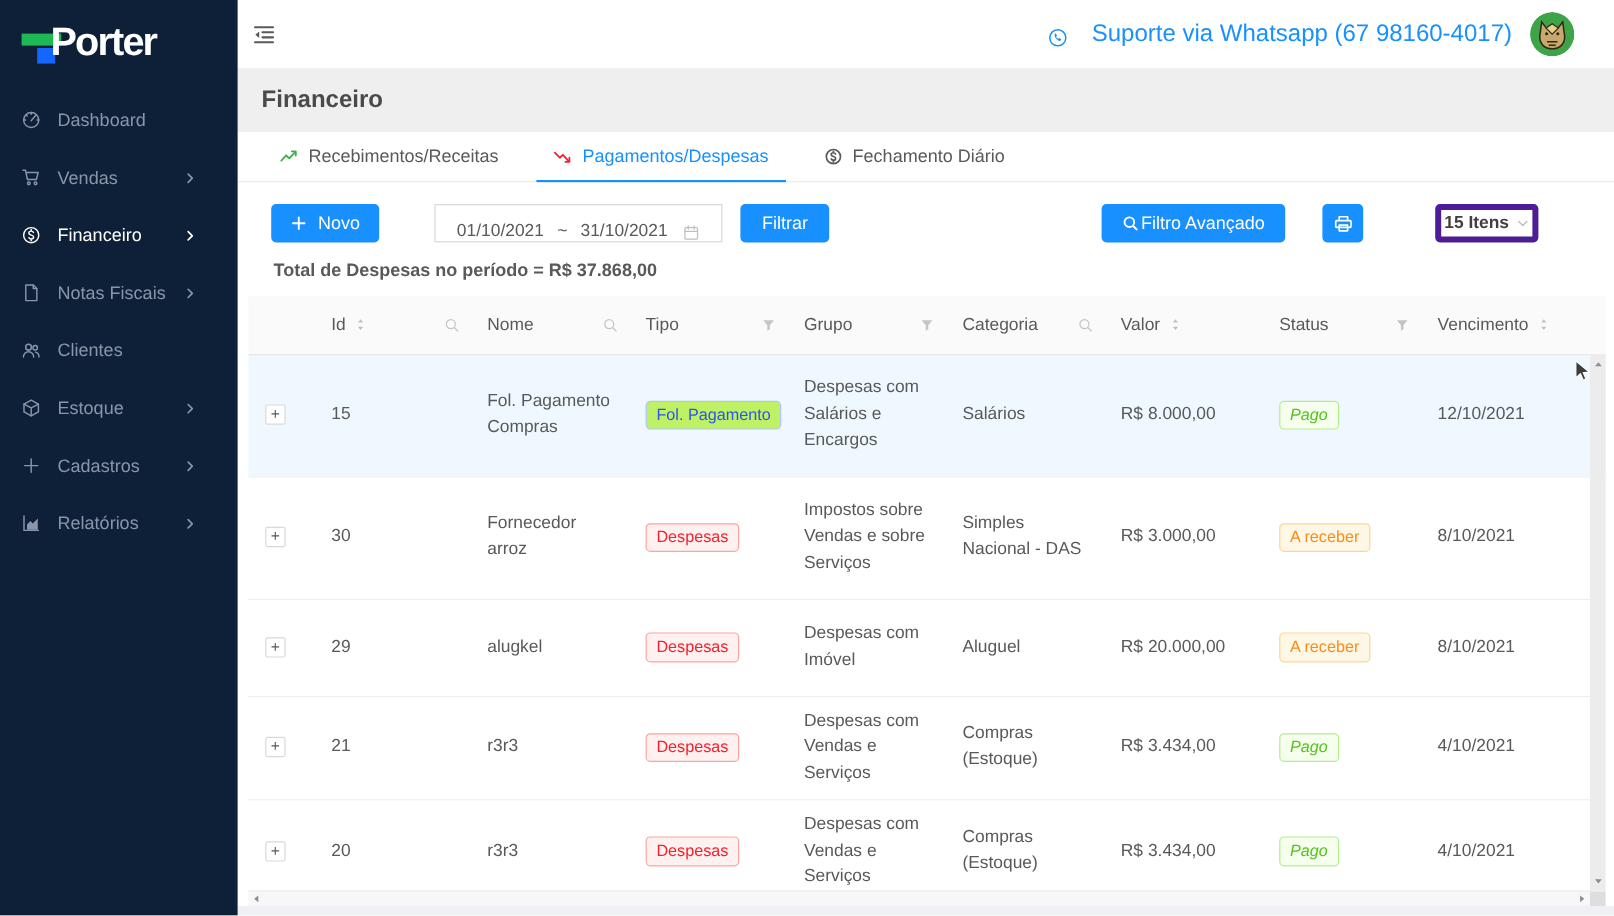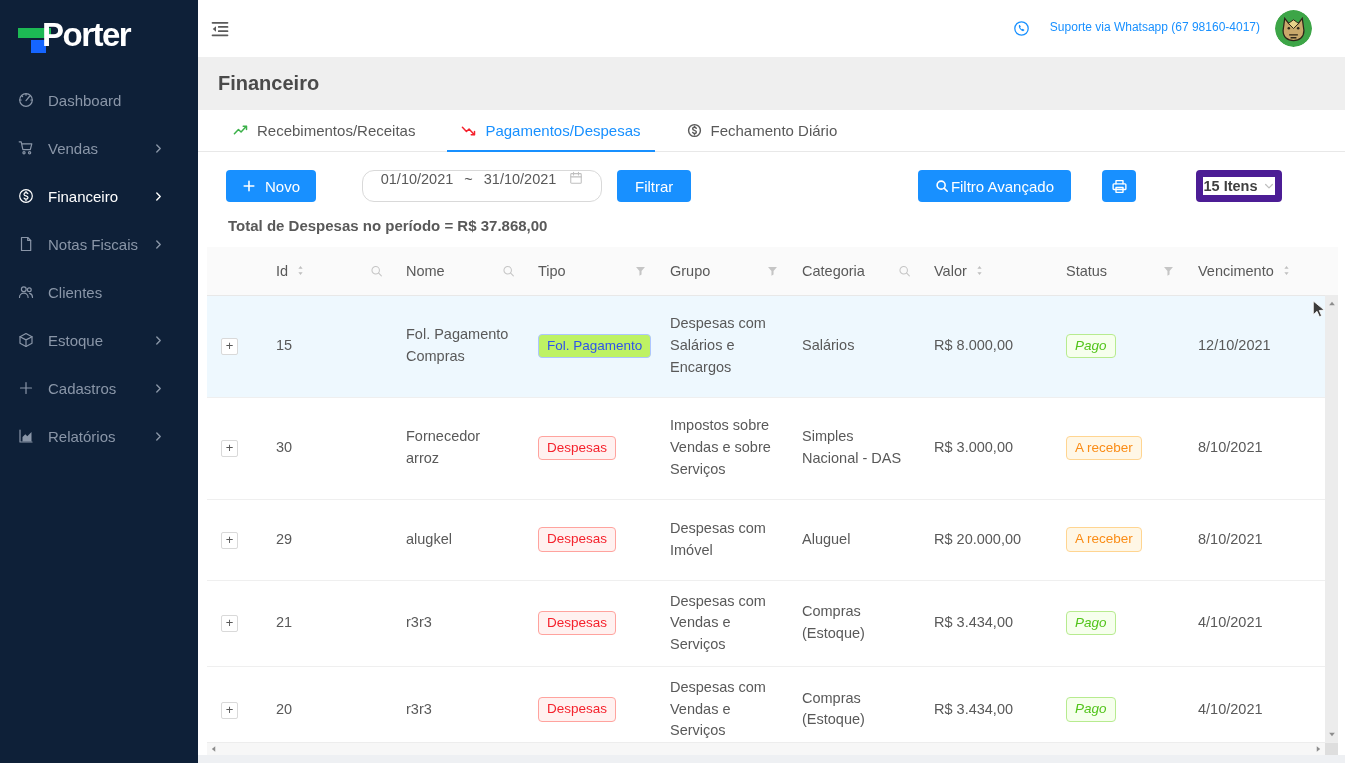--- a/index.html
+++ b/index.html
@@ -26,21 +26,21 @@
   .nav-item.active, .nav-item.active .icn, .nav-item.active .chev { color: #ffffff; }
   .chev { margin-left: auto; color: #8a96a8; }
   .chev svg { width: 11px; height: 11px; stroke-width: 2; }
 
   
   .main { position: absolute; left: 198px; top: 0; width: 1147px; height: 763px; }
   .topbar { height: 57px; background: #fff; display: flex; align-items: center; padding: 0 33px 0 12px; }
   .fold-btn { color: #5a5a5a; cursor: pointer; }
   .fold-btn svg { width: 20px; height: 20px; stroke-width: 1.4; }
   .topbar-right { margin-left: auto; display: flex; align-items: center; }
-  .support-link { color: #1890ff; font-size: 12px; display: flex; align-items: flex-start; gap: 20px; cursor: pointer; }
+  .support-link { color: #1890ff; font-size: 20px; display: flex; align-items: flex-end; gap: 20px; cursor: pointer; }
   .support-link .icn { color: #1890ff; }
   .support-link .icn svg { width: 17px; height: 17px; }
   .avatar { width: 37px; height: 37px; border-radius: 50%; margin-left: 15px; cursor: pointer; overflow: hidden; flex: none; }
   .avatar svg { width: 37px; height: 37px; display: block; }
 
   .title-strip { height: 53px; background: #efefef; display: flex; align-items: center; padding-left: 20px; }
   .page-title { font-size: 20px; font-weight: bold; color: #4a4a4a; }
 
   .tabbar { height: 42px; background: #fff; border-bottom: 1px solid #e8e8e8; display: flex; padding-left: 21px; }
   .tab { display: flex; align-items: center; gap: 9px; padding: 0 14px; margin-right: 18px; font-size: 15px; color: #595959; position: relative; cursor: pointer; }
@@ -51,28 +51,28 @@
   .tab-icon-fall { color: #f5222d; }
   .tab-icon-dollar { color: #595959; }
 
   .content { position: absolute; top: 152px; left: 0; width: 1147px; height: 603px; background: #fff; }
 
   
   .toolbar { display: flex; align-items: center; padding: 18px 63px 13px 28px; }
   .btn { height: 32px; border: none; border-radius: 4px; font-size: 15px; font-family: inherit; display: inline-flex; align-items: center; cursor: pointer; }
   .btn-primary { background: #1890ff; color: #fff; padding: 0 16px; gap: 9px; }
   .btn-primary .icn svg { width: 14px; height: 14px; stroke-width: 1.8; }
-  .date-range { width: 240px; height: 32px; margin-left: 46px; border: 1px solid #d9d9d9; border-radius: 12px; background: #fff; display: flex; align-items: flex-start; justify-content: center; gap: 11px; font-size: 14.5px; color: #595959; cursor: text; }
+  .date-range { width: 240px; height: 32px; margin-left: 46px; border: 1px solid #d9d9d9; border-radius: 0; background: #fff; display: flex; align-items: flex-end; justify-content: center; gap: 11px; font-size: 14.5px; color: #595959; cursor: text; }
   .date-range .icn { color: #bfbfbf; margin-left: 2px; }
   .date-range .icn svg { width: 14px; height: 14px; }
   .btn-filtrar { margin-left: 15px; padding: 0 18px; }
   .btn-advanced { margin-left: auto; gap: 2px; padding: 0 17px; }
   .btn-print { margin-left: 31px; width: 34px; justify-content: center; padding: 0; }
   .btn-print .icn svg { width: 17px; height: 17px; stroke-width: 1.3; }
-  .page-size-select { margin-left: 60px; width: 86px; height: 32px; border: 7px solid #4c1d95; border-radius: 4px; background: #fff; display: flex; align-items: center; justify-content: center; gap: 5px; font-size: 14.5px; font-weight: bold; color: #404040; cursor: pointer; }
+  .page-size-select { margin-left: 60px; width: 86px; height: 32px; border: 5px solid #4c1d95; border-radius: 4px; background: #fff; display: flex; align-items: center; justify-content: center; gap: 5px; font-size: 14.5px; font-weight: bold; color: #404040; cursor: pointer; }
   .page-size-select .icn { color: #bfbfbf; }
   .page-size-select .icn svg { width: 12px; height: 12px; stroke-width: 1.6; }
 
   .summary { padding: 2px 0 13px 30px; font-size: 15px; font-weight: bold; color: #595959; }
 
   
   .table-wrap { position: relative; margin-left: 9px; width: 1131px; }
   table { width: 1131px; border-collapse: collapse; table-layout: fixed; }
   thead th { background: #fafafa; height: 48px; font-size: 14.5px; font-weight: normal; color: #595959; text-align: left; padding: 0 14px; border-bottom: 1px solid #e8e8e8; position: relative; cursor: pointer; }
   .th-inner { display: inline-flex; align-items: center; gap: 6px; }

